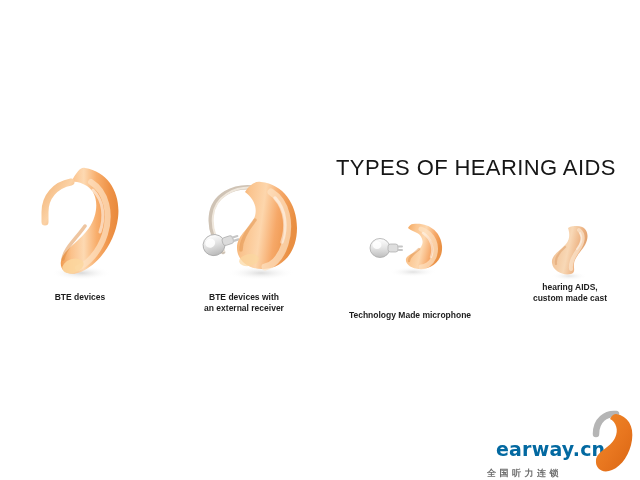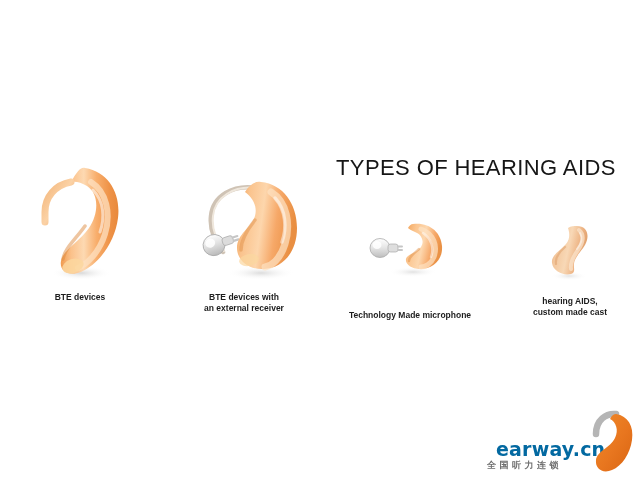--- a/index.html
+++ b/index.html
@@ -62,21 +62,21 @@
   #col-custom     { left: 500px; top: 220px; width: 140px; }
 
   #col-bte .device-art      { width: 110px; height: 122px; }
   #col-bte-ext .device-art  { width: 130px; height: 110px; }
   #col-mic .device-art      { width: 90px;  height: 62px; }
   #col-custom .device-art   { width: 70px;  height: 62px; }
 
   #col-bte .device-caption      { margin-top: 10px; }
   #col-bte-ext .device-caption  { margin-top: 10px; }
   #col-mic .device-caption      { margin-top: 32px; }
-  #col-custom .device-caption   { margin-top: 14px; }
+  #col-custom .device-caption   { }
 
   .device-art svg { display: block; width: 100%; height: 100%; overflow: visible; }
 
   
   #logo {
     position: absolute;
     left: 484px;
     top: 408px;
     width: 152px;
     height: 70px;
@@ -101,21 +101,21 @@
     line-height: 17px;
     font-weight: 700;
     color: #0369a1;
     letter-spacing: 0.2px;
     font-family: "DejaVu Sans", sans-serif;
     white-space: nowrap;
   }
   #logo-tagline {
     position: absolute;
     left: 3px;
-    top: 52px;
+    top: 60px;
     font-size: 9px;
     line-height: 11px;
     font-weight: 700;
     color: #6d6d6d;
     letter-spacing: 3.5px;
     font-family: "DejaVu Sans", sans-serif;
     white-space: nowrap;
   }
   #logo-mark {
     position: absolute;

